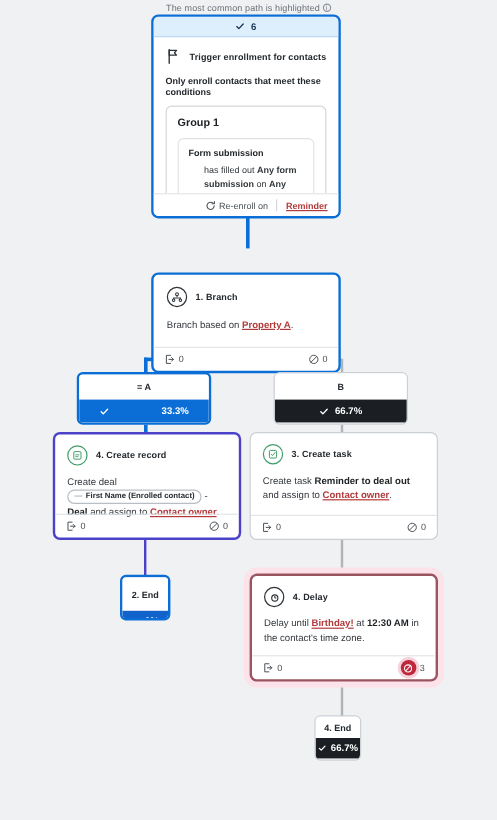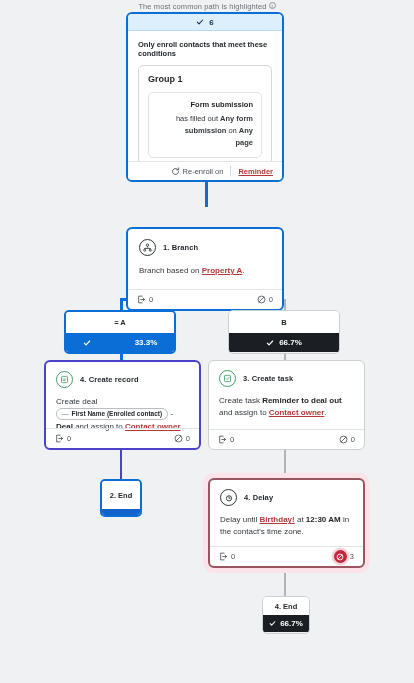--- a/index.html
+++ b/index.html
@@ -83,21 +83,21 @@
   }
 
   
   .sub { font-size: 7.5px; font-weight: bold; color: #23282d; margin-bottom: 7px; }
   .group {
     border: 1px solid #d4d8dc; border-radius: 5px;
     padding: 8px 9px 9px 9px;
   }
   .group-title { font-size: 9px; font-weight: bold; color: #1d2124; margin-bottom: 8px; }
   .inner {
-    border: 1px solid #e0e3e6; border-radius: 5px; padding: 7px 8px 8px 8px; text-align: right;
+    border: 1px solid #e0e3e6; border-radius: 5px; padding: 7px 8px 8px 8px;
   }
   .inner-title { font-size: 7.5px; font-weight: bold; color: #1d2124; margin-bottom: 4px; }
   .inner-desc { font-size: 7.5px; color: #33383d; line-height: 1.6; padding-left: 13px; }
   .trigfoot {
     border-top: 1px solid #e2e5e8; height: 19px; margin-top: 0;
     display: flex; align-items: center; justify-content: flex-end;
     gap: 7px; padding: 0 9px; font-size: 7.5px; color: #4a5056;
   }
   .divider { width: 1px; height: 10px; background: #d4d8dc; }
 
@@ -163,20 +163,29 @@
   <div class="card blue" style="left:126px; top:12px; width:158px; height:170px;">
     <div class="statbar">
       <span>
         <svg width="8" height="8" viewBox="0 0 12 12">
             <path d="M2 6.2 L4.6 8.8 L10 3" stroke="#16324f" stroke-width="1.6" fill="none" stroke-linecap="round" stroke-linejoin="round"></path>
           </svg>
       </span>
       <span>6</span>
     </div>
     <div class="body" style="padding:9px 10px 0 10px;">
+      <div class="nodehead">
+        <span>
+          <svg width="13" height="14" viewBox="0 0 14 16">
+            <path d="M3 1.5 v13" stroke="#2c3237" stroke-width="1.3" stroke-linecap="round"></path>
+            <path d="M3 2.2 h7 l-2 2.3 l2 2.3 h-7 z" fill="none" stroke="#2c3237" stroke-width="1.2" stroke-linejoin="round"></path>
+          </svg>
+        </span>
+        <span class="nodetitle">Trigger enrollment for contacts</span>
+      </div>
       <div class="sub">Only enroll contacts that meet these conditions</div>
       <div class="group">
         <div class="group-title">Group 1</div>
         <div class="inner">
           <div class="inner-title">Form submission</div>
           <div class="inner-desc"><span>has filled out </span><b>Any form submission</b><span> on </span><b>Any page</b></div>
         </div>
       </div>
     </div>
     <div class="trigfoot" style="position:absolute; bottom:0; left:0; right:0; background:#fff;">
@@ -368,21 +377,21 @@
           <svg width="8" height="8" viewBox="0 0 12 12">
               <circle cx="6" cy="6" r="4.4" fill="none" stroke="#fff" stroke-width="1.3"></circle>
               <path d="M3 9 L9 3" stroke="#fff" stroke-width="1.3" stroke-linecap="round"></path>
             </svg>
         </span>
         <span>3</span>
       </span>
     </div>
   </div>
 
-  <div class="endnode gray" style="left:262px; top:596px; width:48px; height:38px;">
+  <div class="endnode gray" style="left:262px; top:596px; width:39px; height:38px;">
     <div class="end-top" style="height:18px;">4. End</div>
     <div class="end-bot k" style="height:17px;">
       <span>
         <svg width="7" height="7" viewBox="0 0 12 12">
             <path d="M2 6.2 L4.6 8.8 L10 3" stroke="#fff" stroke-width="1.8" fill="none" stroke-linecap="round" stroke-linejoin="round"></path>
           </svg>
       </span>
       <span>66.7%</span>
     </div>
   </div>

